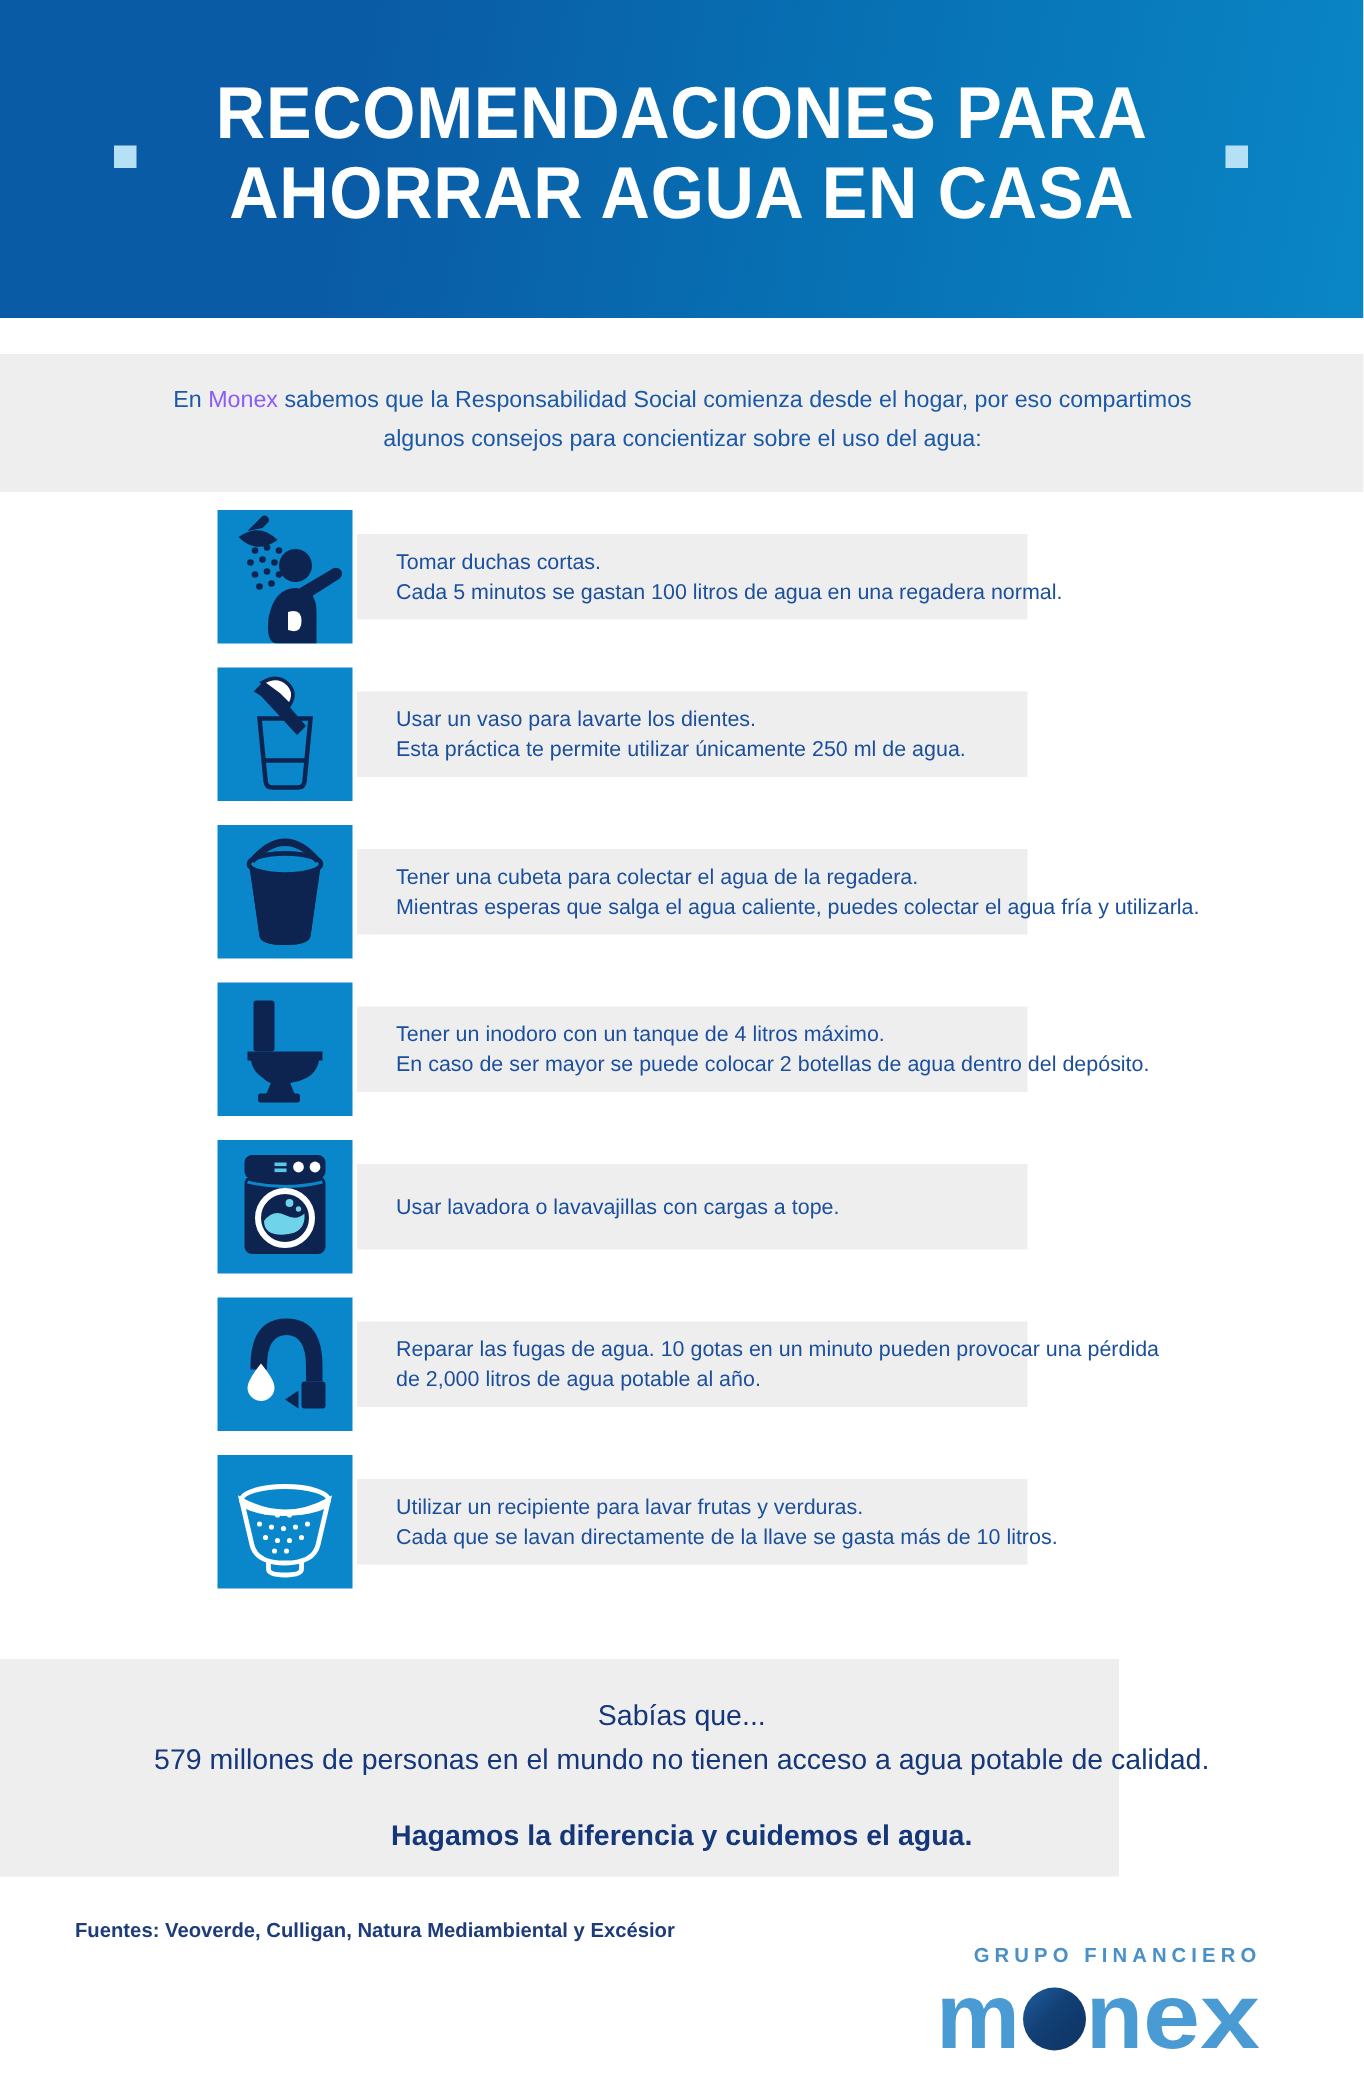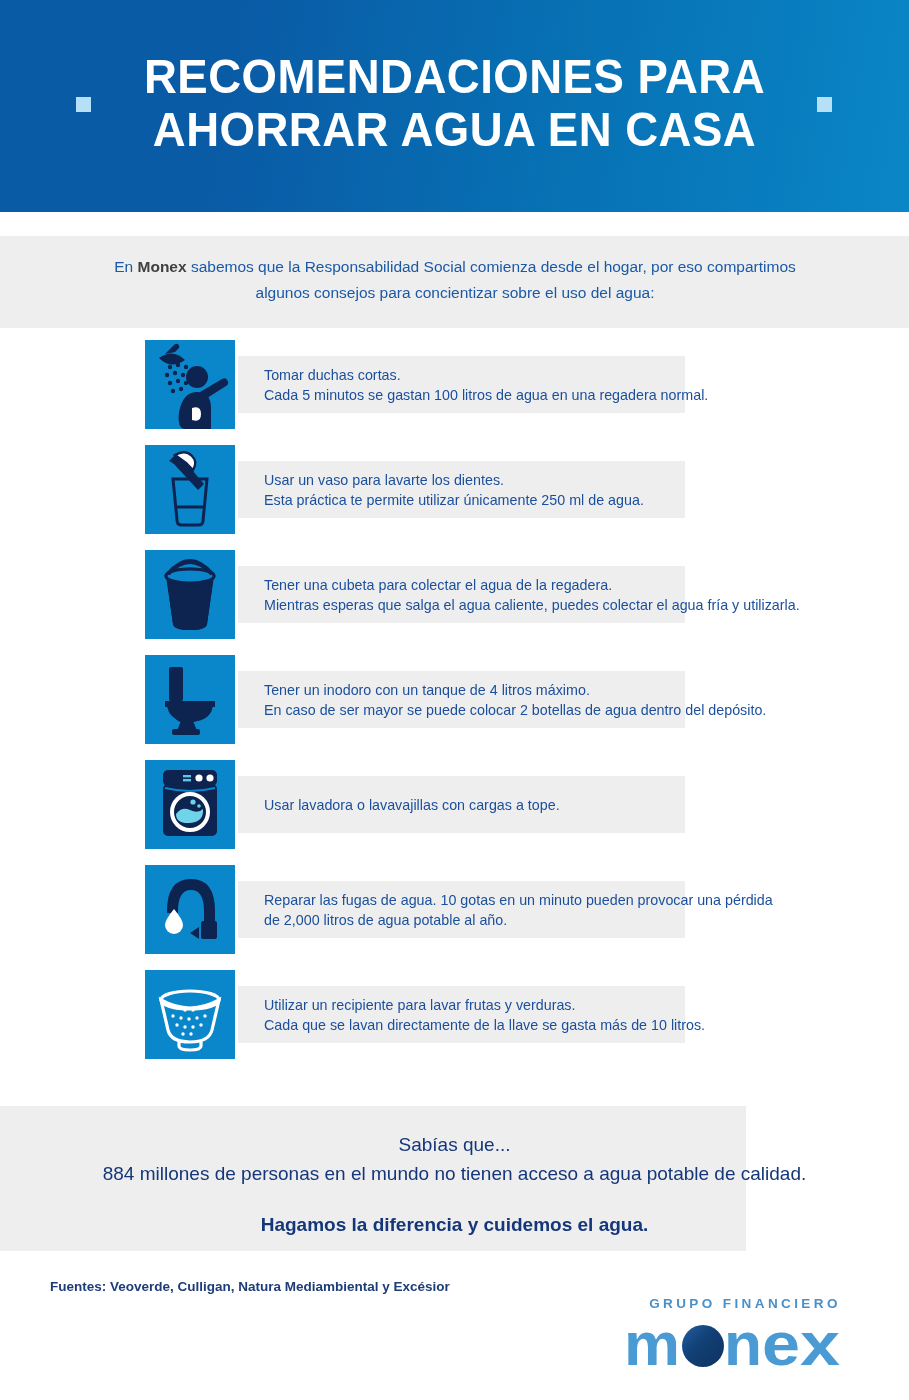--- a/index.html
+++ b/index.html
@@ -64,21 +64,21 @@
   .intro-text {
     position: absolute;
     left: 110px;
     top: 18px;
     width: 690px;
     text-align: center;
     color: #1b59a6;
     font-size: 15.5px;
     line-height: 26px;
   }
-  .intro-text b { color: #404040; font-weight: bold; }
+  .intro-text b { color: #8b5cf6; font-weight: normal; }
 
   
   .tips {
     position: absolute;
     left: 0;
     top: 340px;
     width: 909px;
   }
   .tip-row {
     position: relative;
@@ -342,21 +342,21 @@
       <div class="tip-line">Utilizar un recipiente para lavar frutas y verduras.</div>
       <div class="tip-line">Cada que se lavan directamente de la llave se gasta más de 10 litros.</div>
     </div>
   </div>
 
 </div>
 
 <div class="fact-band">
   <div class="fact-inner">
     <div class="fact-line">Sabías que...</div>
-    <div class="fact-line">884 millones de personas en el mundo no tienen acceso a agua potable de calidad.</div>
+    <div class="fact-line">579 millones de personas en el mundo no tienen acceso a agua potable de calidad.</div>
     <div class="fact-strong">Hagamos la diferencia y cuidemos el agua.</div>
   </div>
 </div>
 
 <div class="sources">Fuentes: Veoverde, Culligan, Natura Mediambiental y Excésior</div>
 
 <div class="logo">
   <div class="logo-top">GRUPO FINANCIERO</div>
   <div class="logo-word">
     <svg width="250" height="62" viewBox="0 0 250 62">

